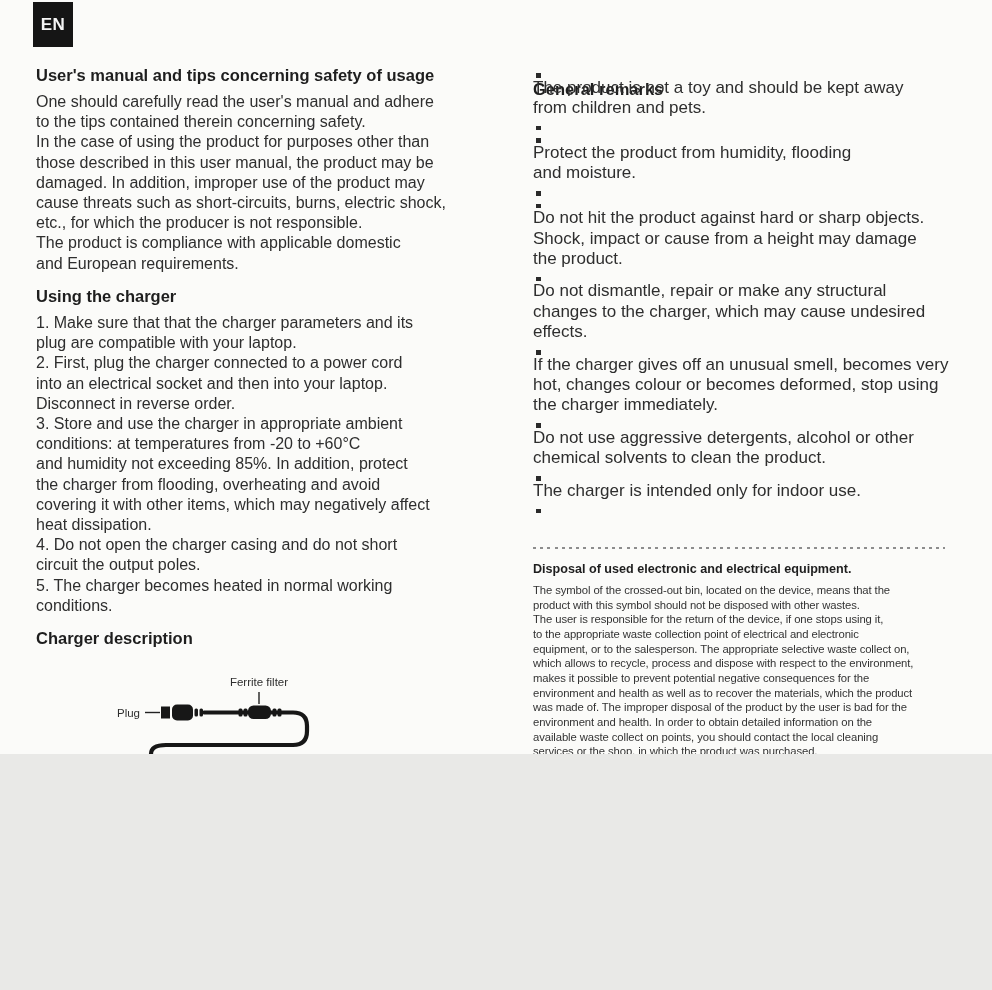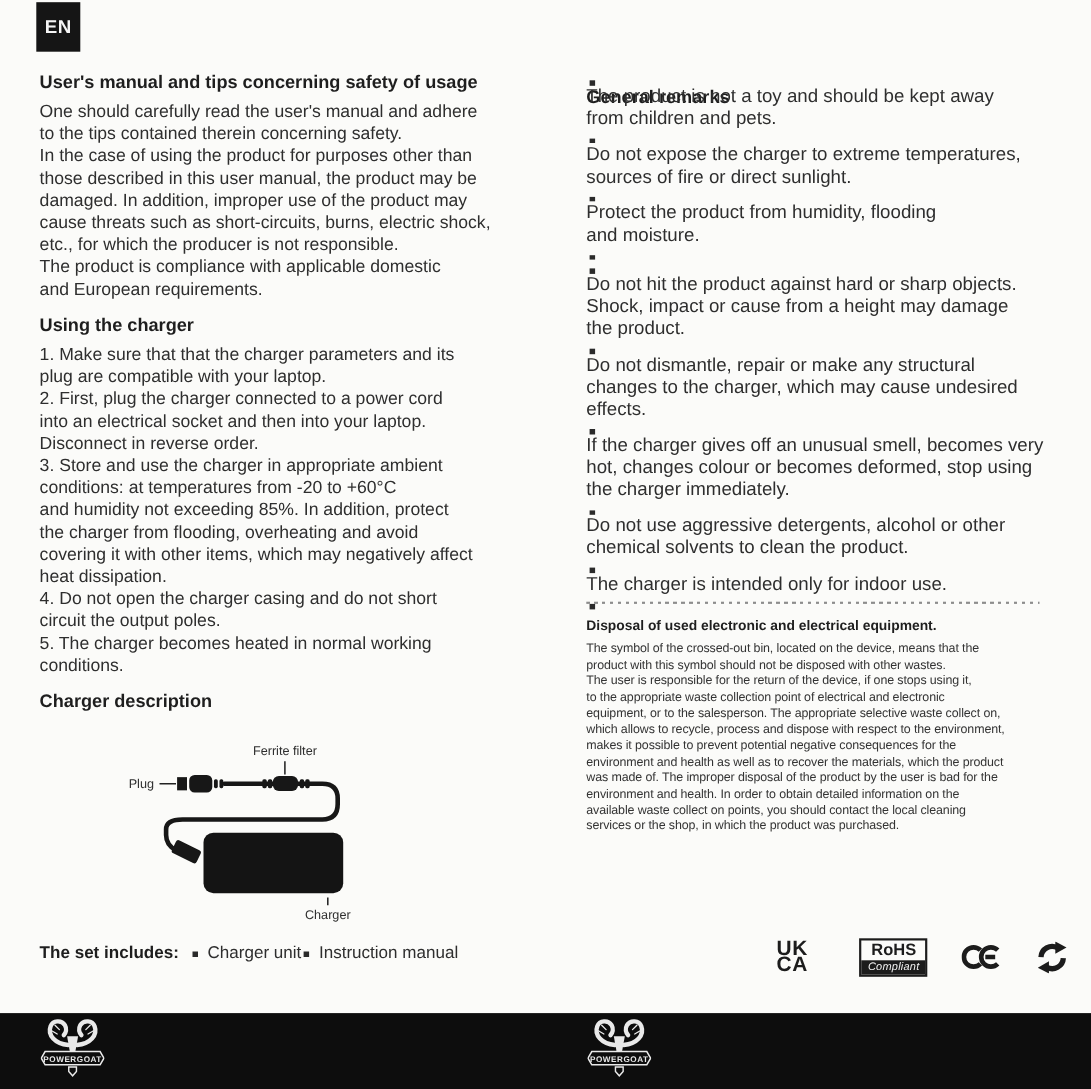--- a/index.html
+++ b/index.html
@@ -1,18 +1,18 @@
 <!DOCTYPE html>
 <html><head>
 <meta charset="utf-8">
 <style>
   * { margin:0; padding:0; box-sizing:border-box; }
   html,body { background:#e9e9e7; }
   .page {
-    position:relative; width:992px; height:990px;
+    position:relative; width:992px; height:754px;
     background:#fbfbf9;
     font-family:"Liberation Sans", sans-serif;
     color:#2e2e2e; overflow:hidden;
   }
   
   .en-badge {
     position:absolute; left:33px; top:2px; width:40px; height:45px;
     background:#151515; color:#f5f5f5; font-size:17px; font-weight:700;
     display:flex; align-items:center; justify-content:center; letter-spacing:.5px;
   }
@@ -142,22 +142,20 @@
   <h2 class="sec r-remarks-h">General remarks</h2>
 
   <ul class="remarks">
     <li>
         <span class="bullet"></span>
         <span class="txt">The product is not a toy and should be kept away
 from children and pets.</span>
       </li>
     <li>
         <span class="bullet"></span>
-        <span class="txt">Do not expose the charger to extreme temperatures,
-sources of fire or direct sunlight.</span>
       </li>
     <li>
         <span class="bullet"></span>
         <span class="txt">Protect the product from humidity, flooding
 and moisture.</span>
       </li>
     <li>
         <span class="bullet"></span>
       </li>
     <li>

